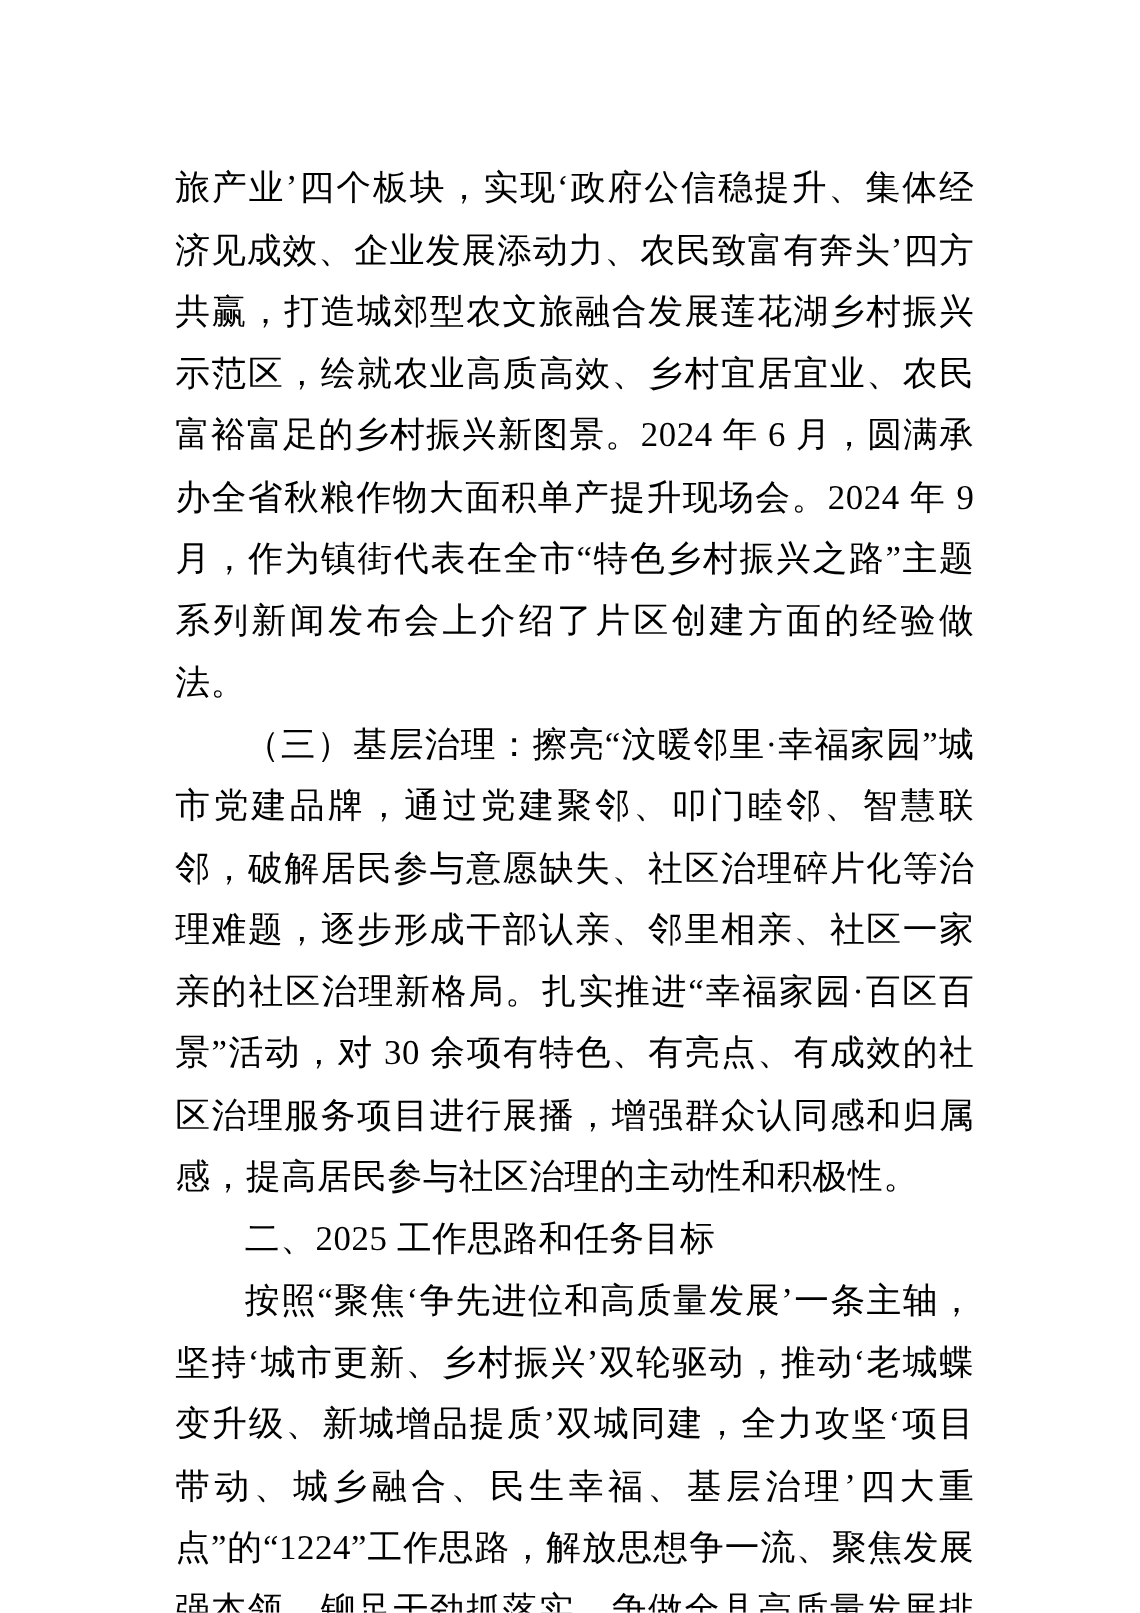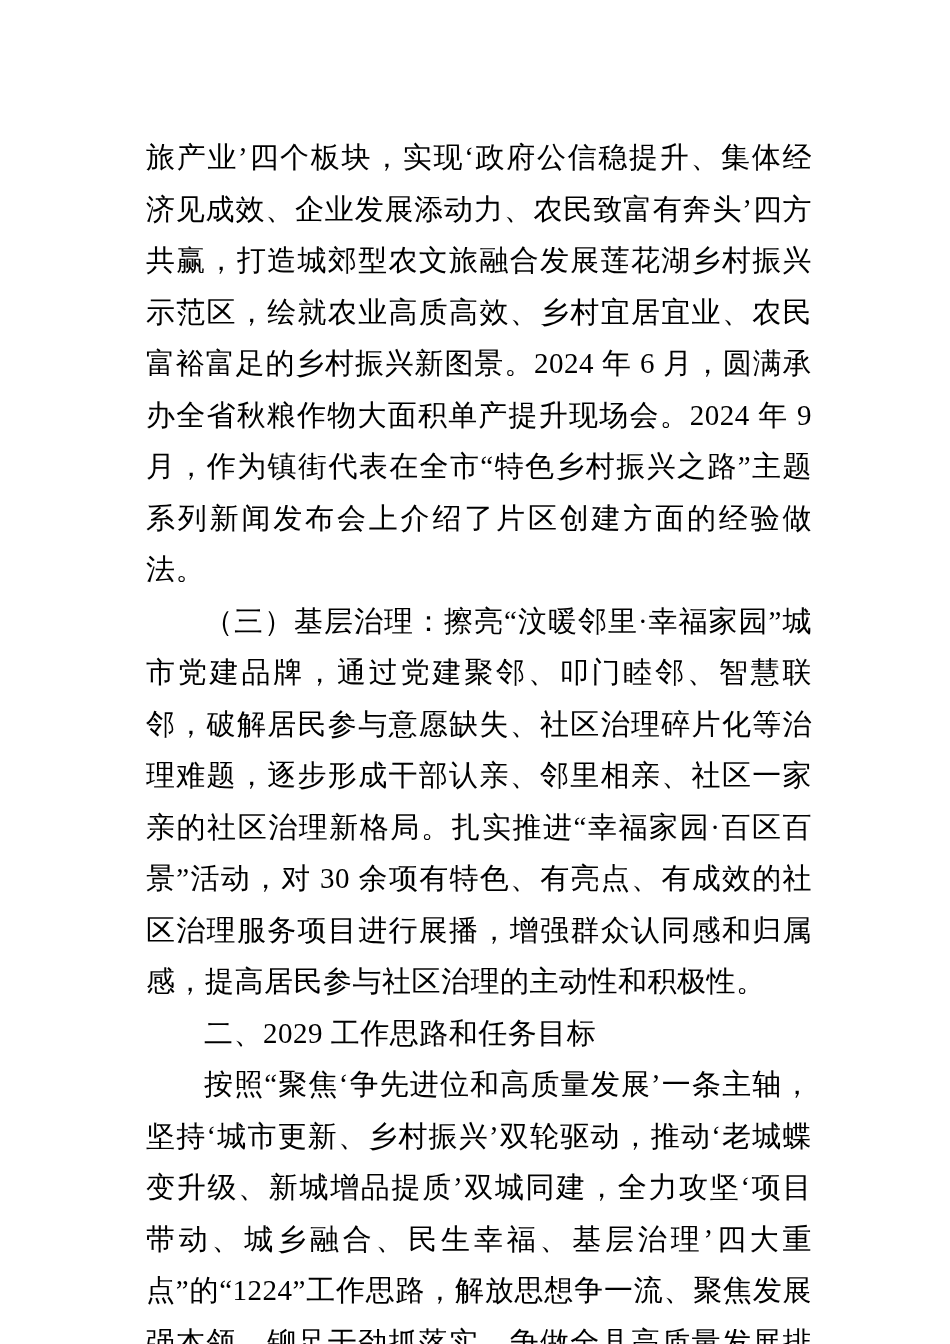--- a/index.html
+++ b/index.html
@@ -41,16 +41,16 @@
     font-weight: normal;
   }
 </style>
 </head>
 <body>
 
 <div class="page">
   <div class="doc-content">
     <p class="para no-indent">旅产业’四个板块，实现‘政府公信稳提升、集体经济见成效、企业发展添动力、农民致富有奔头’四方共赢，打造城郊型农文旅融合发展莲花湖乡村振兴示范区，绘就农业高质高效、乡村宜居宜业、农民富裕富足的乡村振兴新图景。2024 年 6 月，圆满承办全省秋粮作物大面积单产提升现场会。2024 年 9 月，作为镇街代表在全市“特色乡村振兴之路”主题系列新闻发布会上介绍了片区创建方面的经验做法。</p>
     <p class="para indent">（三）基层治理：擦亮“汶暖邻里·幸福家园”城市党建品牌，通过党建聚邻、叩门睦邻、智慧联邻，破解居民参与意愿缺失、社区治理碎片化等治理难题，逐步形成干部认亲、邻里相亲、社区一家亲的社区治理新格局。扎实推进“幸福家园·百区百景”活动，对 30 余项有特色、有亮点、有成效的社区治理服务项目进行展播，增强群众认同感和归属感，提高居民参与社区治理的主动性和积极性。</p>
-    <p class="para indent heading">二、2029 工作思路和任务目标</p>
+    <p class="para indent heading">二、2025 工作思路和任务目标</p>
     <p class="para indent">按照“聚焦‘争先进位和高质量发展’一条主轴，坚持‘城市更新、乡村振兴’双轮驱动，推动‘老城蝶变升级、新城增品提质’双城同建，全力攻坚‘项目带动、城乡融合、民生幸福、基层治理’四大重点”的“1224”工作思路，解放思想争一流、聚焦发展强本领、铆足干劲抓落实，争做全县高质量发展排头兵，领跑超越、率先出彩。</p>
   </div>
 </div>
 
 </body></html>

